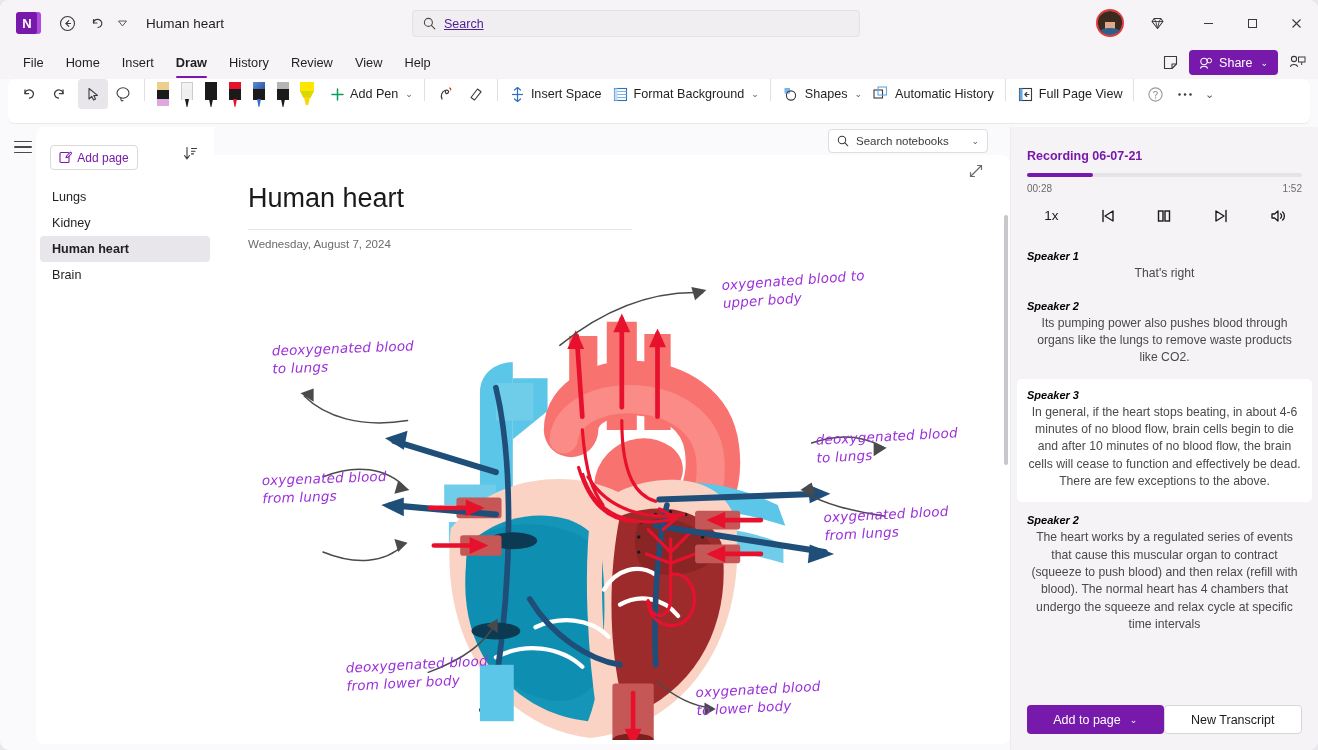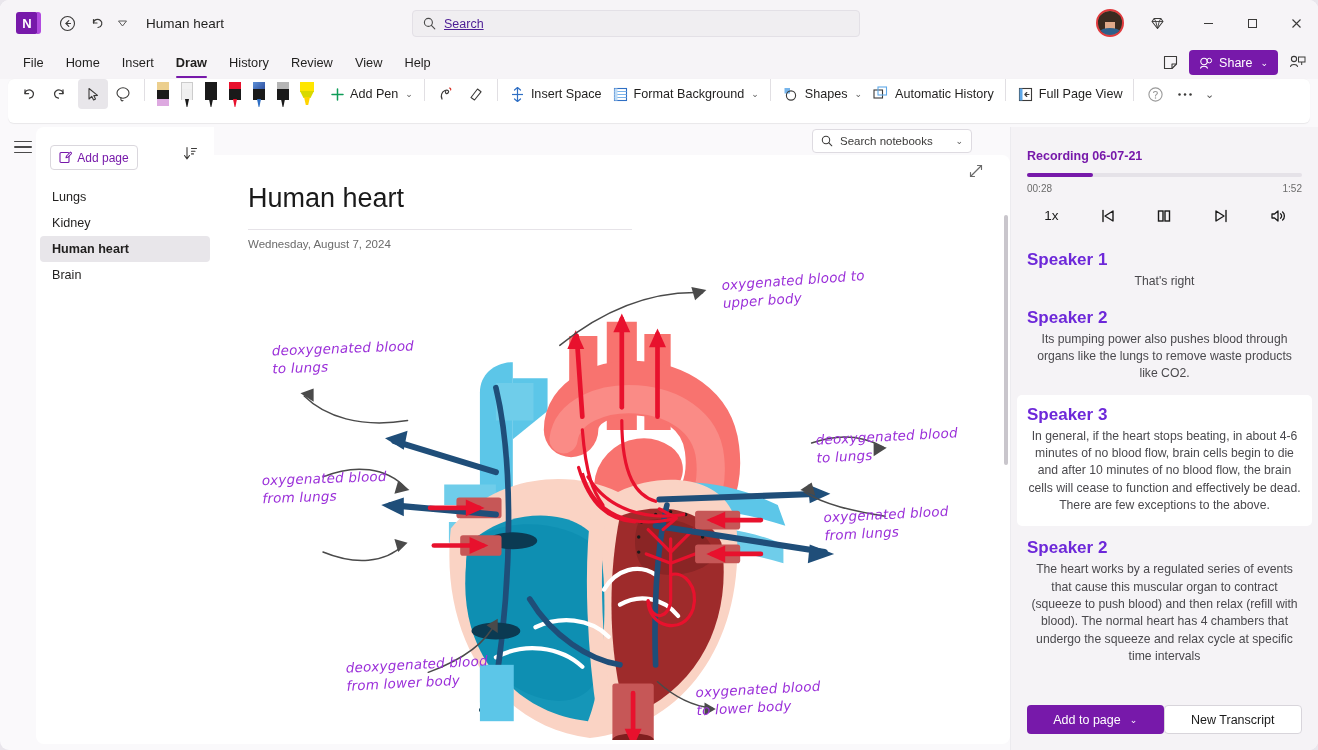--- a/index.html
+++ b/index.html
@@ -192,21 +192,21 @@
   .rec-name { font-size: 12.5px; font-weight: bold; color: #7719aa; margin: 22px 16px 0 16px; }
   .progress { margin: 10px 16px 0 16px; height: 3.5px; background: #e5e2e8; border-radius: 2px; position: relative; }
   .progress .bar { position: absolute; left: 0; top: 0; bottom: 0; width: 24%; background: #7719aa; border-radius: 2px; }
   .times { display: flex; justify-content: space-between; margin: 6px 16px 0 16px; font-size: 10px; color: #6b6b6b; }
   .controls { display: flex; justify-content: space-around; align-items: center; margin: 8px 12px 0 12px; color: #1a1a1a; }
   .ctrl { width: 34px; height: 28px; display: flex; align-items: center; justify-content: center; font-size: 13px; }
 
   .tr-list { flex: 1; overflow: hidden; margin-top: 14px; position: relative; }
   .entry { padding: 6px 16px 12px 16px; }
   .entry.hl { background: #fff; border-radius: 5px; margin: 0 6px; padding: 10px 10px 12px 10px; }
-  .entry .spk { font-size: 17px; font-weight: bold; color: #6d28d9; margin-bottom: 3px; }
+  .entry .spk { font-size: 11px; font-weight: bold; color: #000000; margin-bottom: 3px; font-style: italic; }
   .entry .txt { font-size: 12.2px; color: #4a494d; line-height: 1.42; text-align: center; }
 
   .tr-foot { padding: 10px 16px 16px 16px; display: flex; gap: 0; }
   .btn-primary {
     flex: 1; height: 29px; background: #7719aa; color: #fff; border-radius: 4px;
     display: flex; align-items: center; justify-content: center; gap: 7px; font-size: 12.5px;
   }
   .btn-secondary {
     flex: 1; height: 29px; background: #fff; color: #1a1a1a; border: 1px solid #d8d5db;
     border-radius: 4px; display: flex; align-items: center; justify-content: center; font-size: 12.5px;
@@ -486,21 +486,21 @@
           </svg>
       </div>
       <div class="page-list">
         <div class="page-item">Lungs</div>
         <div class="page-item">Kidney</div>
         <div class="page-item active">Human heart</div>
         <div class="page-item">Brain</div>
       </div>
     </div>
 
-    <div style="position:absolute;left:214px;right:324px;top:0;height:28px;background:#faf9fb">
+    <div style="position:absolute;left:214px;right:308px;top:0;height:28px;background:#faf9fb">
       <div class="notebook-search" style="top:2px">
         <svg width="12" height="12" viewBox="0 0 12 12">
             <circle cx="5" cy="5" r="3.7" fill="none" stroke="#3b3a39" stroke-width="1.05"></circle>
             <path d="M7.7 7.7 L10.8 10.8" stroke="#3b3a39" stroke-width="1.05" stroke-linecap="round"></path>
           </svg>
         <span style="flex:1">Search notebooks</span>
         <span class="chev">⌄</span>
       </div>
     </div>
 

